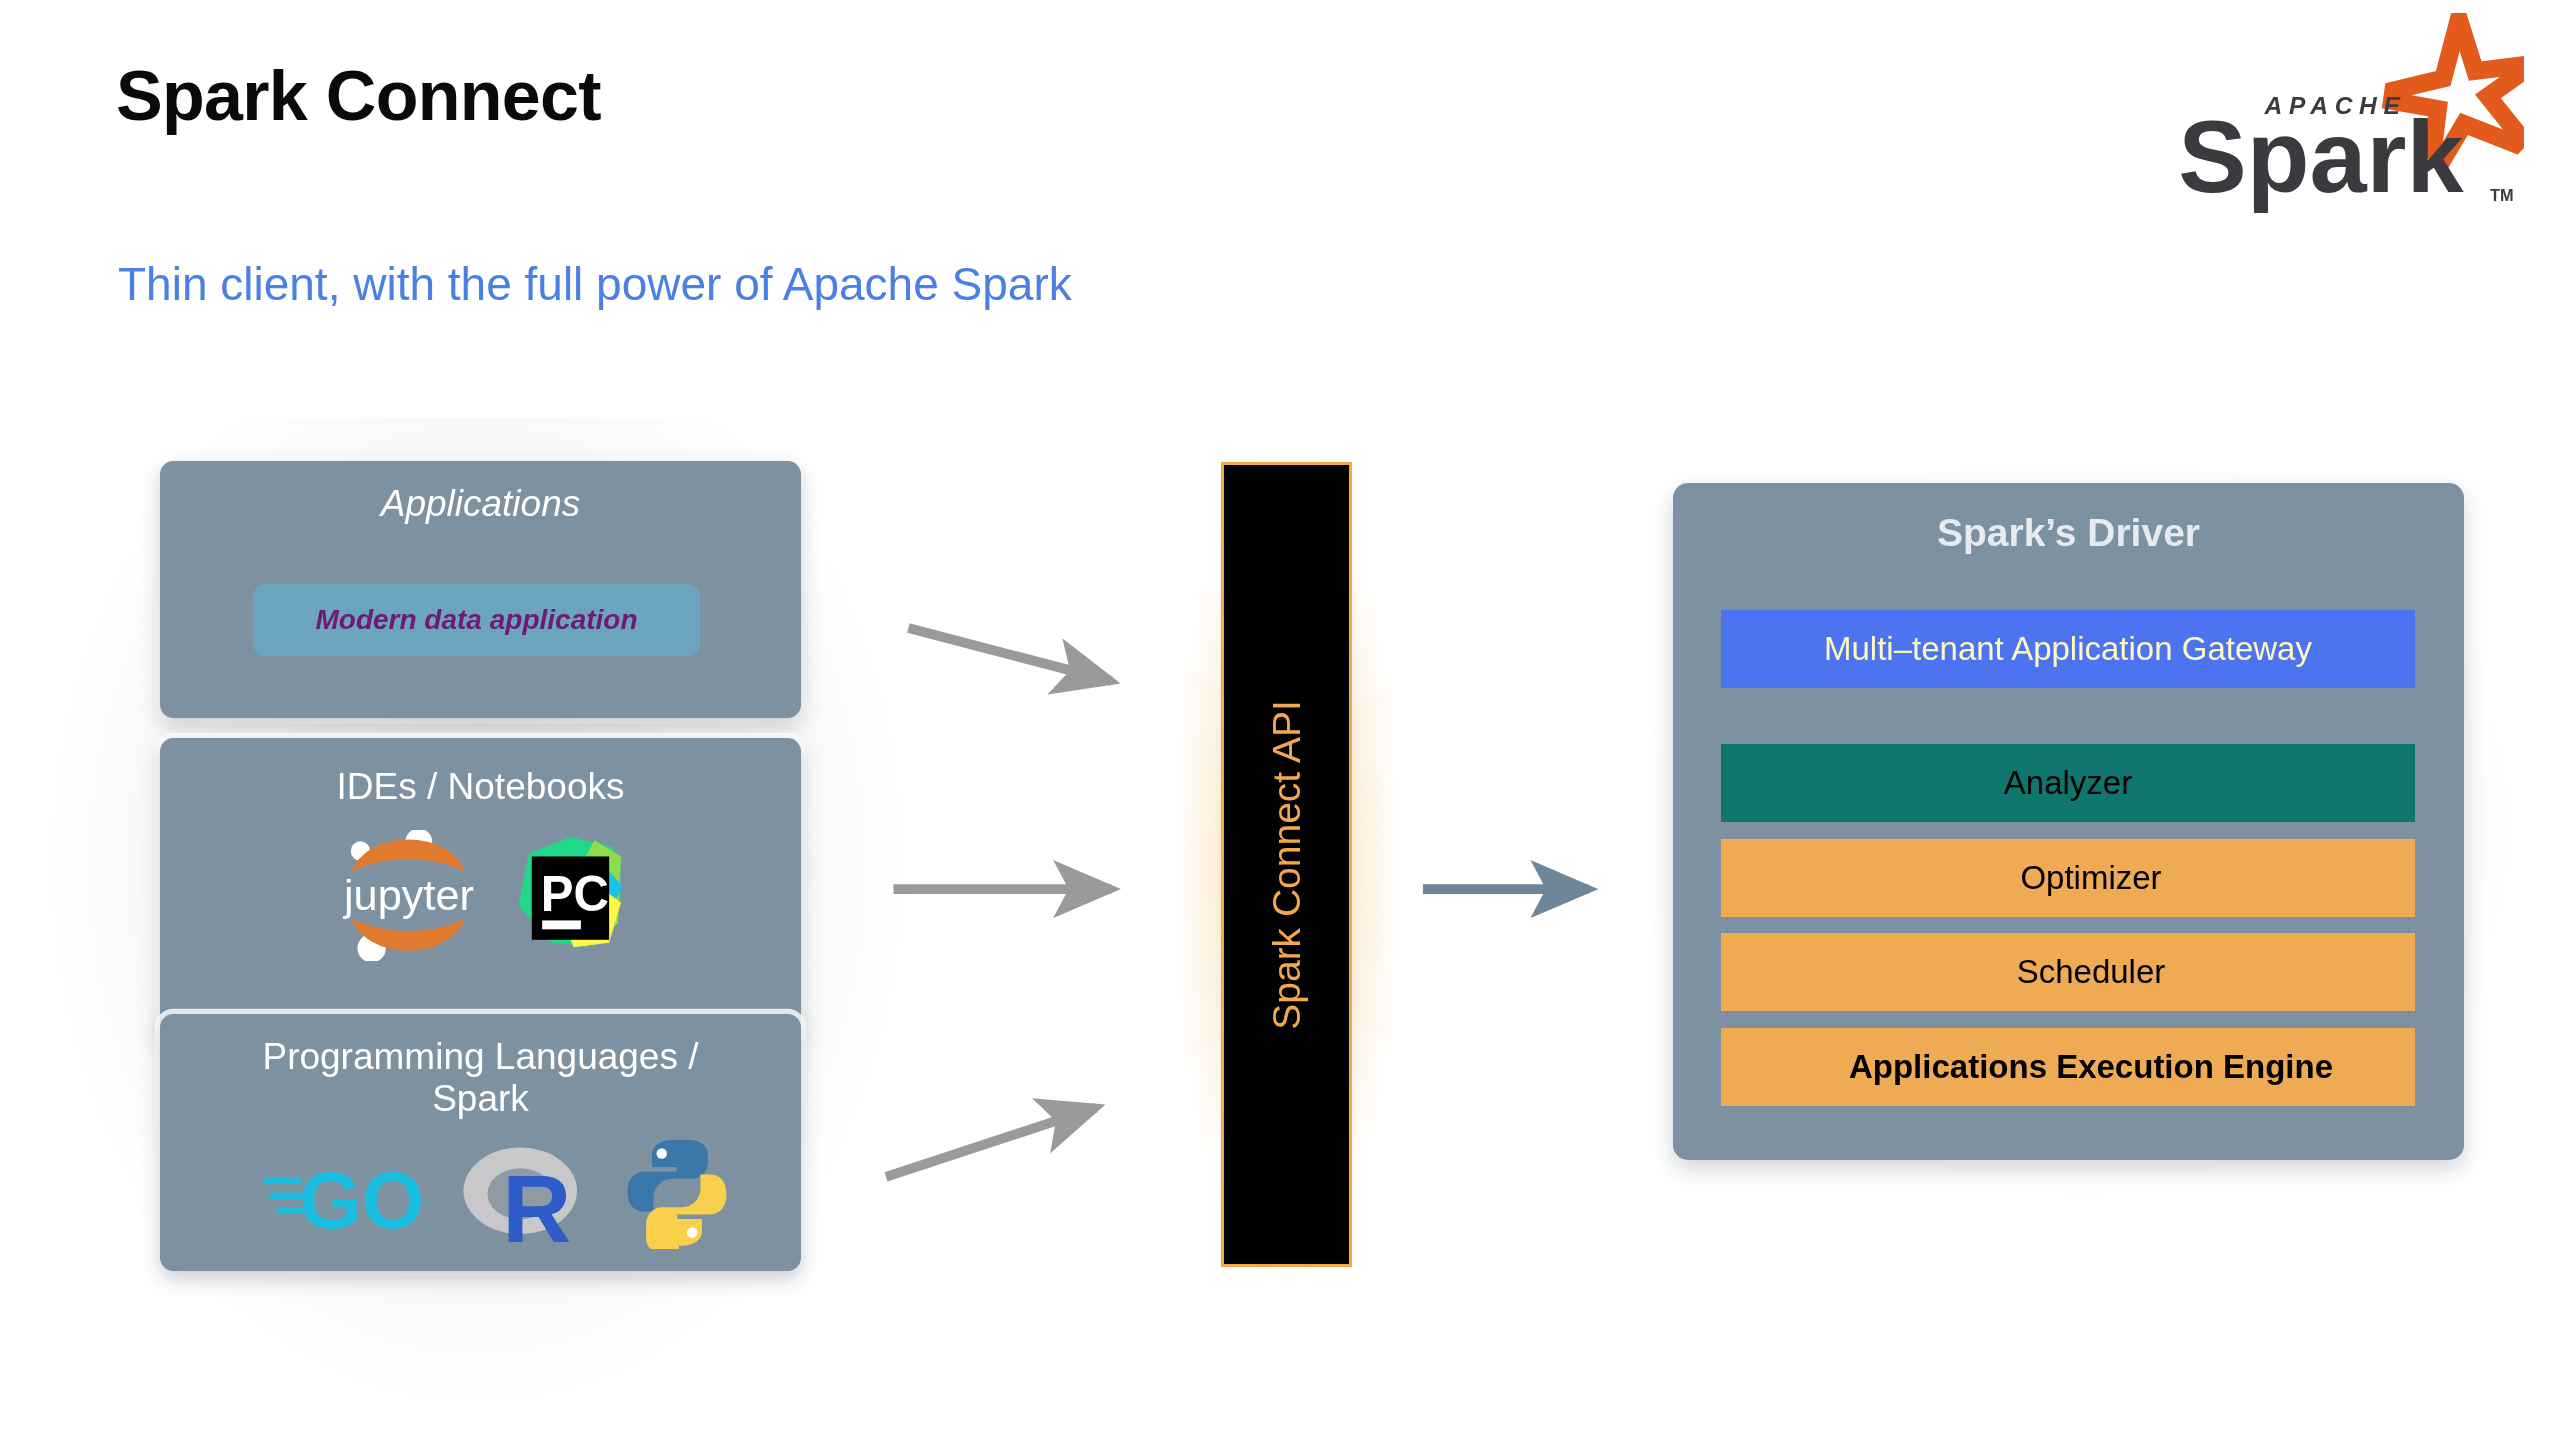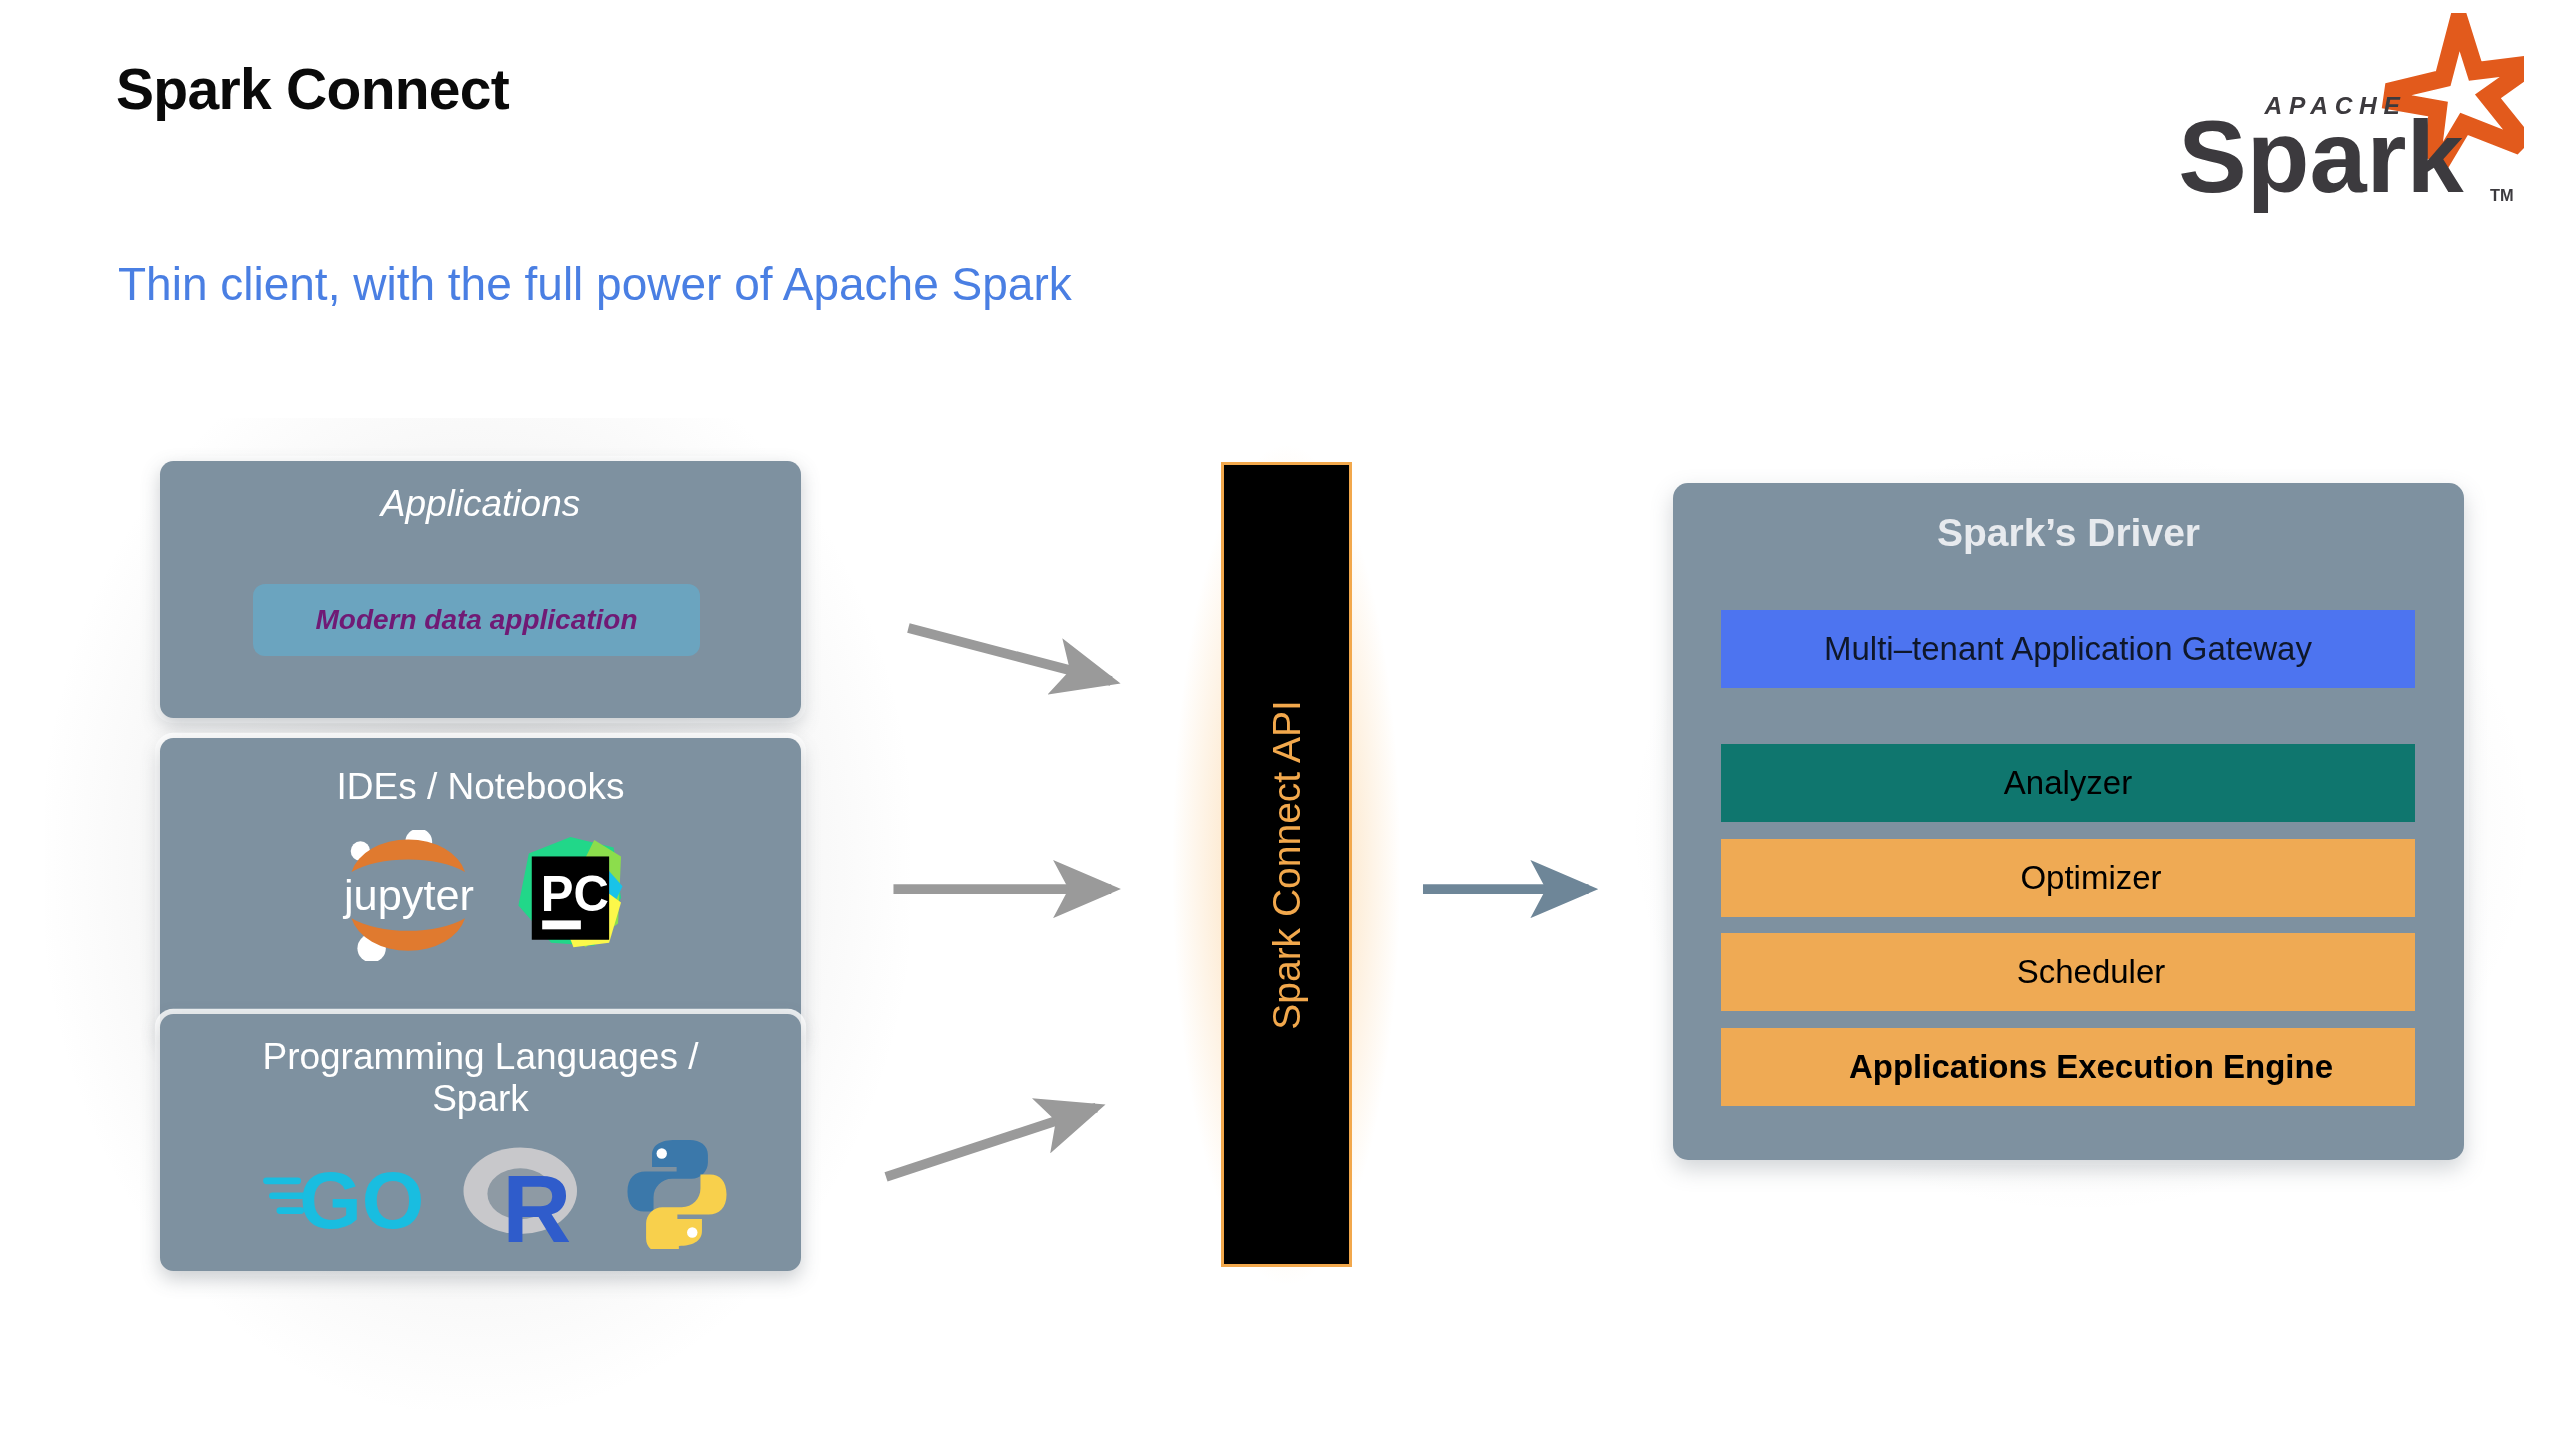--- a/index.html
+++ b/index.html
@@ -18,21 +18,21 @@
   }
   .bg-halo-right{
     position:absolute;left:1626px;top:440px;width:910px;height:776px;
     background:radial-gradient(ellipse at 50% 50%, rgba(130,130,130,0.16) 0%, rgba(255,255,255,0) 70%);
     pointer-events:none;
   }
 
   
   .title{
     position:absolute;left:116px;top:56px;
-    font-size:57px;font-weight:700;color:#0a0a0a;letter-spacing:-0.7px;
+    font-size:70px;font-weight:700;color:#0a0a0a;letter-spacing:-0.7px;
     white-space:nowrap;
   }
   .subtitle{
     position:absolute;left:118px;top:257px;
     font-size:46px;font-weight:400;color:#4a7fe3;white-space:nowrap;
   }
 
   
   .spark-logo{position:absolute;right:52px;top:13.4px;width:373px;height:201px;}
   .spark-logo svg{width:100%;height:100%;}
@@ -105,21 +105,21 @@
     text-align:center;padding-top:28px;font-size:39px;color:#e7eaee;font-weight:700;
   }
   .driver-rows{
     position:absolute;left:48px;top:127px;width:694px;
     display:flex;flex-direction:column;gap:16.4px;
   }
   .driver-row{
     height:78px;display:flex;align-items:center;justify-content:center;
     font-size:33px;white-space:nowrap;
   }
-  .row-gateway{background:#4d74f0;color:#0f172a;}
+  .row-gateway{background:#4d74f0;color:#fef9c3;}
   .row-analyzer{background:#0f766e;color:#000000;margin-top:40px;}
   .row-orange{background:#efaa54;color:#000000;padding-left:46px;}
   .row-bold{font-weight:700;}
 </style>
 </head>
 <body>
 
 <div class="bg-halo"></div>
 <div class="bg-halo-right"></div>
 

